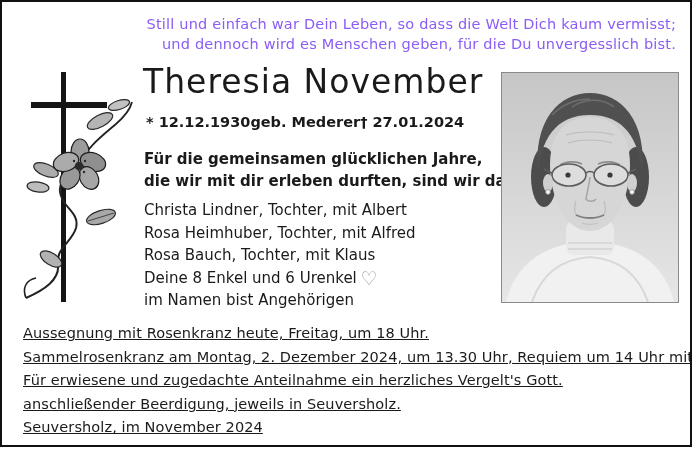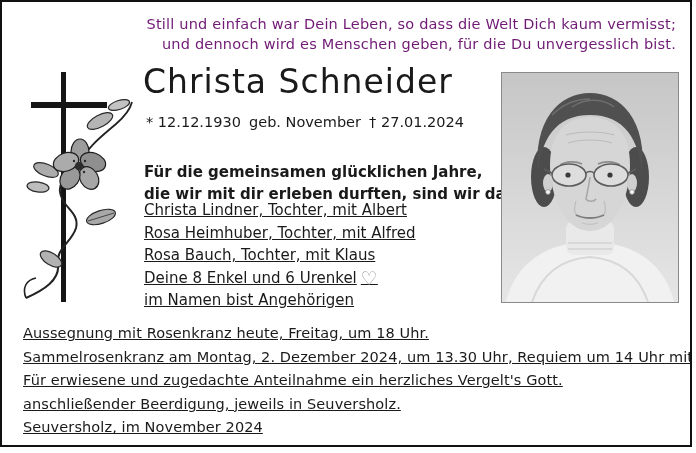--- a/index.html
+++ b/index.html
@@ -14,48 +14,48 @@
     position: absolute; left: 0; top: 0;
     width: 688px; height: 443px;
     border: 2px solid #111111;
     background: #ffffff;
     overflow: hidden;
   }
   .epigraph {
     position: absolute; top: 12px; right: 14px;
     text-align: right;
     font-size: 14.5px; line-height: 20px;
-    color: #701a75;
+    color: #8b5cf6;
     letter-spacing: 0.2px;
   }
   .cross-art {
     position: absolute; left: 18px; top: 64px;
     width: 118px; height: 242px;
   }
   .deceased-name {
     position: absolute; left: 141px; top: 60px;
     font-size: 33px; font-weight: normal;
     letter-spacing: 1px; white-space: nowrap;
   }
   .vitals {
     position: absolute; left: 144px; top: 112px;
     width: 318px;
     display: flex; justify-content: space-between;
-    font-size: 14.5px; white-space: nowrap;
+    font-size: 14.5px; white-space: nowrap; font-weight: bold;
   }
   .tribute {
     position: absolute; left: 142px; top: 146px;
     font-size: 15px; font-weight: bold;
-    line-height: 22px; white-space: nowrap; margin-top: 13px;
+    line-height: 22px; white-space: nowrap;
   }
   .mourners {
     position: absolute; left: 142px; top: 197px;
     font-size: 15px; line-height: 22.5px;
   }
-  .mourner-line { white-space: nowrap; text-decoration: underline; }
+  .mourner-line { white-space: nowrap; }
   .heart {
     color: #9a9a9a; font-size: 19px;
     vertical-align: -2px; margin-left: 4px;
   }
   .photo-frame {
     position: absolute; left: 499px; top: 70px;
     width: 178px; height: 231px;
     border: 1px solid #8a8a8a;
     box-sizing: border-box;
     background: #d9d9d9;
@@ -105,25 +105,25 @@
       <ellipse cx="69" cy="112" rx="12" ry="9" transform="rotate(60 69 112)" fill="#a6a6a6" stroke="#1e1e1e" stroke-width="1.2"></ellipse>
       <ellipse cx="50" cy="112" rx="12" ry="9" transform="rotate(-55 50 112)" fill="#999999" stroke="#1e1e1e" stroke-width="1.2"></ellipse>
       <ellipse cx="46" cy="96" rx="13" ry="9" transform="rotate(-20 46 96)" fill="#ababab" stroke="#1e1e1e" stroke-width="1.2"></ellipse>
       <circle cx="59" cy="100" r="4" fill="#2b2b2b"></circle>
       <circle cx="54" cy="95" r="1.2" fill="#2b2b2b"></circle>
       <circle cx="65" cy="95" r="1.2" fill="#2b2b2b"></circle>
       <circle cx="64" cy="106" r="1.2" fill="#2b2b2b"></circle>
     </g>
   </svg>
 
-  <div class="deceased-name">Christa Schneider</div>
+  <div class="deceased-name">Theresia November</div>
 
   <div class="vitals">
     <span>* 12.12.1930</span>
-    <span>geb. November</span>
+    <span>geb. Mederer</span>
     <span>† 27.01.2024</span>
   </div>
 
   <div class="tribute">
     <div>Für die gemeinsamen glücklichen Jahre,</div>
     <div>die wir mit dir erleben durften, sind wir dankbar.</div>
   </div>
 
   <div class="mourners">
     <div class="mourner-line">Christa Lindner, Tochter, mit Albert</div>

